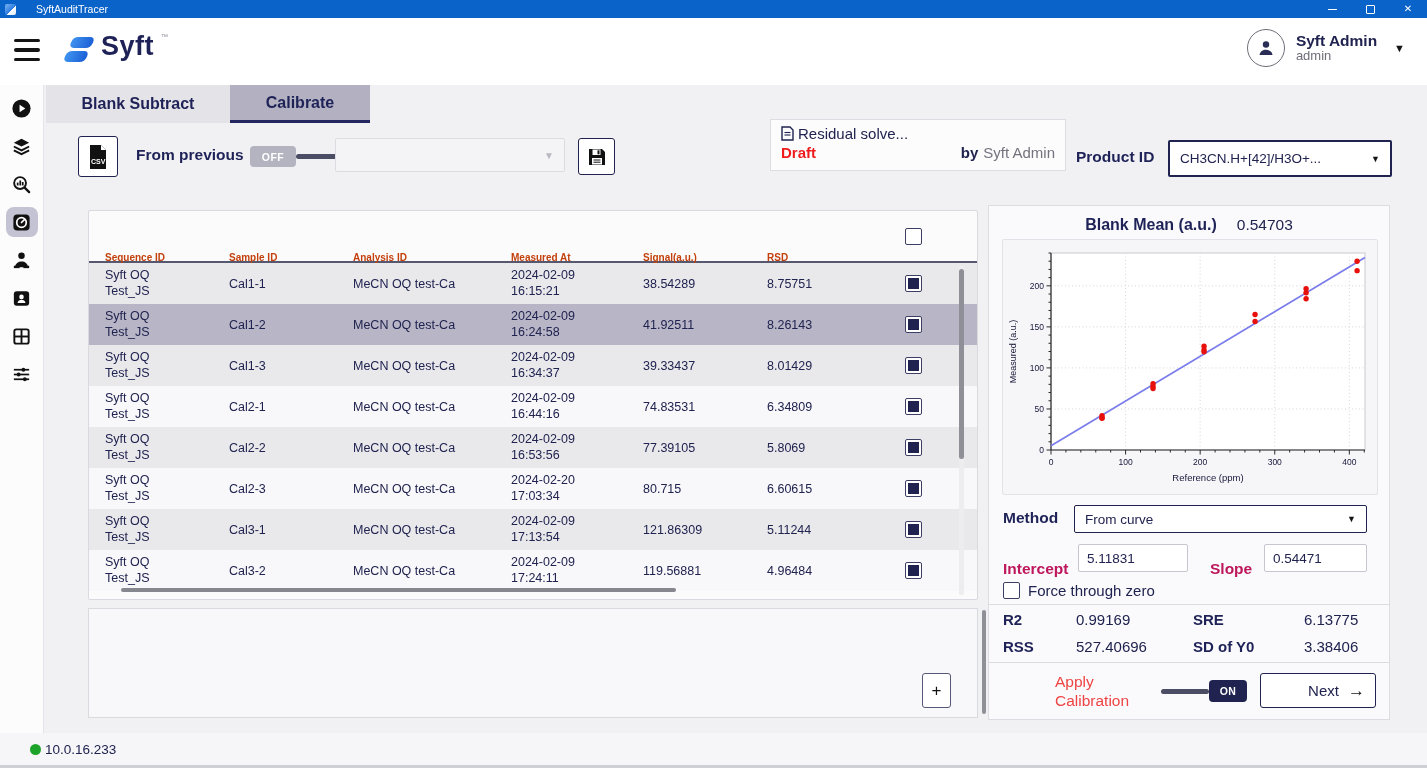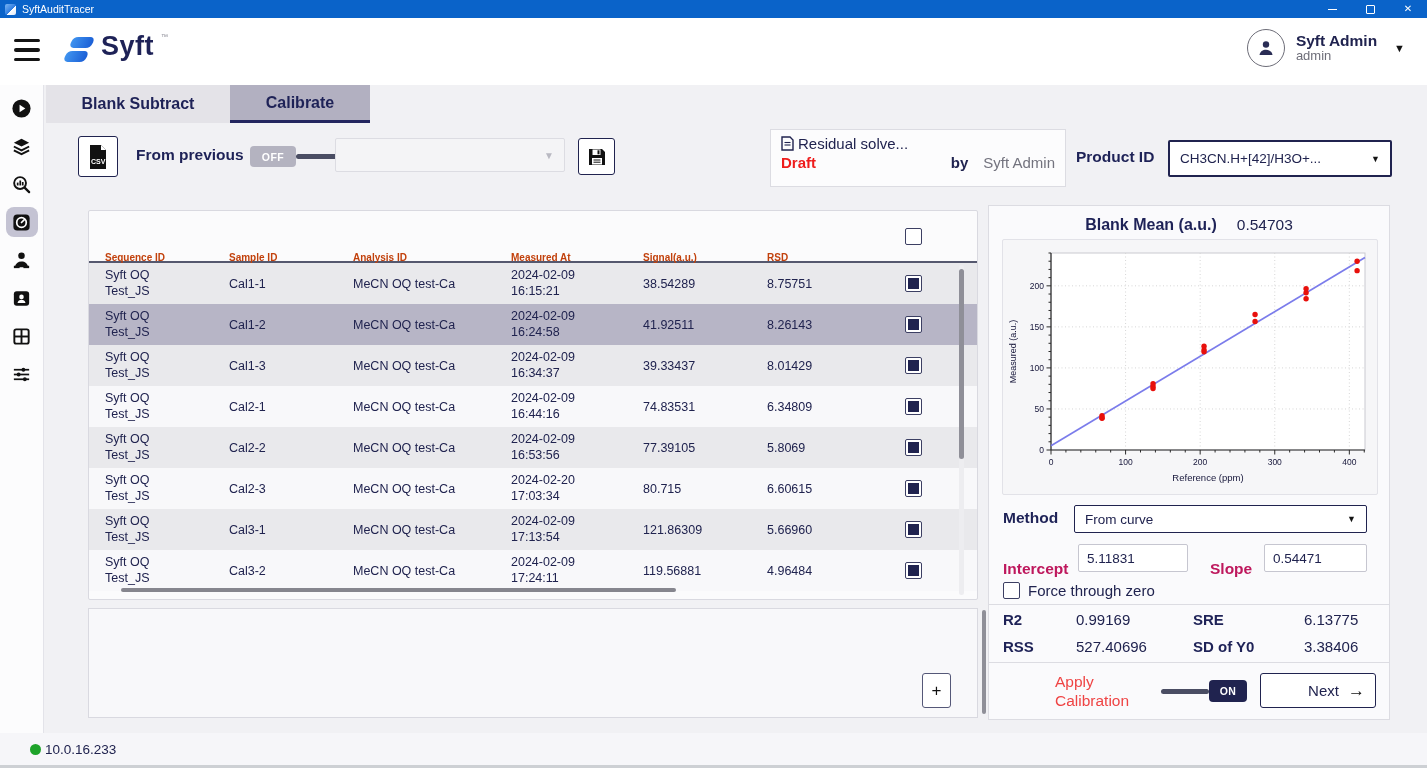--- a/index.html
+++ b/index.html
@@ -1,21 +1,21 @@
 <!DOCTYPE html>
 <html><head>
 <meta charset="utf-8">
 <style>
   html,body{margin:0;padding:0;background:#9aa0a6;font-family:"Liberation Sans",sans-serif;}
   .app{position:relative;width:1427px;height:768px;background:#f1f1f4;overflow:hidden;
        color:#20234f;-webkit-font-smoothing:antialiased;}
   
   .titlebar{position:absolute;left:0;top:0;width:1427px;height:18px;background:#0a63c9;
             display:flex;align-items:center;justify-content:space-between;}
-  .tb-left{display:flex;align-items:center;gap:6px;padding-left:5px;}
+  .tb-left{display:flex;align-items:center;gap:20px;padding-left:5px;}
   .tb-appicon{width:11px;height:11px;border-radius:2px;background:linear-gradient(135deg,#7db6f2 0%,#2f7de1 55%,#ffffff 56%,#dce9fa 100%);}
   .tb-title{color:#ffffff;font-size:10.5px;}
   .tb-controls{display:flex;align-items:center;height:18px;}
   .tb-btn{width:38px;height:18px;display:flex;align-items:center;justify-content:center;cursor:default;}
   .glyph-min{width:9px;height:0;border-top:1.3px solid #fff;}
   .glyph-restore{width:7px;height:7px;border:1.2px solid #fff;border-radius:1px;}
   .glyph-close{color:#fff;font-size:10px;line-height:1;}
   
   .header{position:absolute;left:0;top:18px;width:1427px;height:67px;background:#ffffff;}
   .hamburger{position:absolute;left:14px;top:21px;width:26px;height:22px;display:flex;flex-direction:column;justify-content:space-between;cursor:pointer;}
@@ -53,26 +53,26 @@
   .csv-btn{left:34px;top:51px;width:40px;height:41px;}
   .save-btn{left:534px;top:53px;width:37px;height:37px;}
   .fp-label{position:absolute;left:92px;top:61px;font-size:15.5px;font-weight:700;color:#1e2257;}
   .fp-toggle{position:absolute;left:206px;top:61px;display:flex;align-items:center;cursor:pointer;}
   .fp-pill{width:46px;height:21px;background:#b4b3c0;border-radius:4px;color:#fff;font-size:10.5px;font-weight:700;
            display:flex;align-items:center;justify-content:center;letter-spacing:.5px;}
   .fp-track{width:60px;height:5px;background:#4a4d63;border-radius:3px;}
   .prev-select{position:absolute;left:291px;top:53px;width:230px;height:34px;background:#f4f4f6;border:1px solid #dcdce2;
                border-radius:2px;display:flex;align-items:center;justify-content:flex-end;padding-right:10px;box-sizing:border-box;cursor:default;}
   .prev-caret{color:#b9b9c2;font-size:10px;}
-  .solve-box{position:absolute;left:726px;top:44px;width:296px;height:58px;background:#fcfcfd;border:1px solid #dcdce2;
+  .solve-box{position:absolute;left:726px;top:34px;width:296px;height:52px;background:#fcfcfd;border:1px solid #dcdce2;
              box-sizing:border-box;padding:5px 10px 0 10px;}
   .solve-line1{display:flex;align-items:center;gap:4px;font-size:15px;color:#20234f;}
   .solve-line2{display:flex;justify-content:space-between;margin-top:2px;font-size:15px;}
   .solve-status{color:#ee1c1c;font-weight:600;}
-  .solve-by b{color:#20234f;font-weight:700;margin-right:15px;padding-left:28px;}
+  .solve-by b{color:#20234f;font-weight:700;margin-right:5px;padding-left:28px;}
   .solve-by{color:#73737e;}
   .prod-label{position:absolute;left:1032px;top:63px;font-size:15.5px;font-weight:700;color:#1e2257;}
   .prod-select{position:absolute;left:1124px;top:55px;width:224px;height:37px;background:#fff;border:2px solid #20234f;border-radius:2px;
                display:flex;align-items:center;box-sizing:border-box;padding:0 10px;cursor:pointer;}
   .prod-value{font-size:13.5px;color:#20234f;flex:1;white-space:nowrap;overflow:hidden;}
   .caret{font-size:9px;color:#141414;}
   
   .table-card{position:absolute;left:44px;top:125px;width:890px;height:390px;background:#fbfbfc;border:1px solid #d9d9e0;
               border-radius:2px;box-sizing:border-box;overflow:hidden;}
   .thead{display:flex;align-items:center;height:52px;border-bottom:2px solid #55586e;padding-left:16px;box-sizing:border-box;}
@@ -380,21 +380,21 @@
             <span class="c7">
               <span class="cb checked"></span>
             </span>
           </div>
           <div class="trow odd">
             <span class="c1">Syft OQ Test_JS</span>
             <span class="c2">Cal3-1</span>
             <span class="c3">MeCN OQ test-Ca</span>
             <span class="c4">2024-02-09 17:13:54</span>
             <span class="c5">121.86309</span>
-            <span class="c6">5.66960</span>
+            <span class="c6">5.11244</span>
             <span class="c7">
               <span class="cb checked"></span>
             </span>
           </div>
           <div class="trow even">
             <span class="c1">Syft OQ Test_JS</span>
             <span class="c2">Cal3-2</span>
             <span class="c3">MeCN OQ test-Ca</span>
             <span class="c4">2024-02-09 17:24:11</span>
             <span class="c5">119.56881</span>

